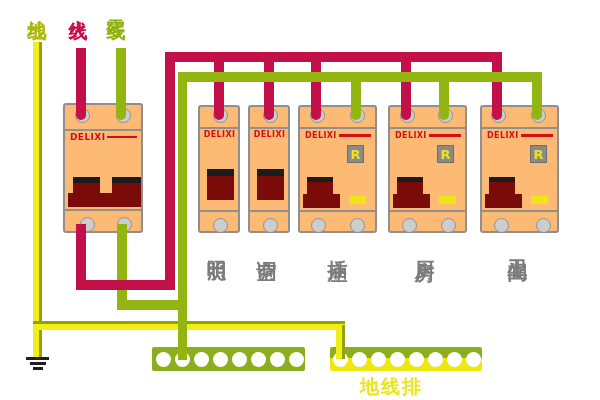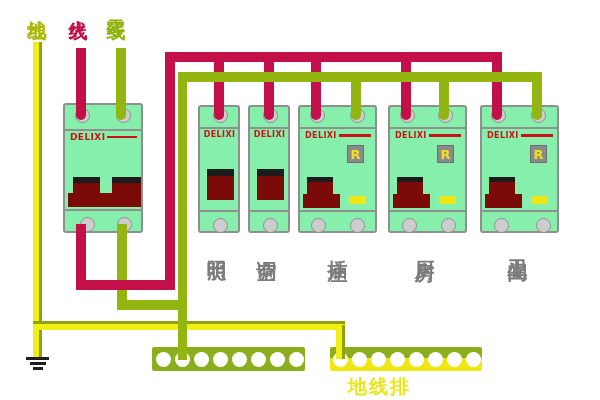--- a/index.html
+++ b/index.html
@@ -12,21 +12,21 @@
   .n-low{z-index:5;}  
   .n-high{z-index:7;} 
   .tip{border-radius:0 0 5px 5px;}
   .gnd-v{background:linear-gradient(to right,#f2ef17 0 62%,#8fa312 62% 100%);z-index:4;}
   .gnd-h{background:linear-gradient(to bottom,#8fa312 0 28%,#f2ef17 28% 100%);z-index:4;}
   
   .vtext{position:absolute;writing-mode:vertical-rl;text-orientation:upright;
          font-weight:bold;line-height:1.05;letter-spacing:1px;}
   .legend{font-size:19px;top:4px;}
   
-  .breaker{position:absolute;top:105px;height:128px;background:#86efac;
+  .breaker{position:absolute;top:105px;height:128px;background:#fdba74;
            border:2px solid #8f8f8f;border-radius:3px;box-sizing:border-box;z-index:2;}
   .breaker.main{top:103px;height:130px;}
   .term{position:absolute;width:15px;height:15px;border-radius:50%;
         background:#cdcdcd;border:1.5px solid #8f8f8f;box-sizing:border-box;}
   .divider{position:absolute;left:0;right:0;height:1.5px;background:#8f8f8f;}
   .brandrow{position:absolute;left:5px;right:4px;display:flex;align-items:center;gap:2px;}
   .brand{color:#d01018;font-weight:bold;font-size:9px;letter-spacing:0.4px;
          font-family:"DejaVu Sans","Liberation Sans",sans-serif;white-space:nowrap;}
   .brandline{flex:1;height:2.5px;background:#d01018;}
   .togglecap{position:absolute;background:#1c1c1c;}
@@ -195,15 +195,15 @@
   <div class="busbar" style="left:330px;width:152px;background:linear-gradient(to bottom,#8cad1e 0 46%,#efe714 46% 100%);">
     <div class="hole" style="left:3px;"></div>
     <div class="hole" style="left:22px;"></div>
     <div class="hole" style="left:41px;"></div>
     <div class="hole" style="left:60px;"></div>
     <div class="hole" style="left:79px;"></div>
     <div class="hole" style="left:98px;"></div>
     <div class="hole" style="left:117px;"></div>
     <div class="hole" style="left:136px;"></div>
   </div>
-  <div class="barlabel" style="left:348px;color:#ece414;">地线排</div>
+  <div class="barlabel" style="left:360px;color:#ece414;">地线排</div>
 
 </div>
 
 </body></html>

